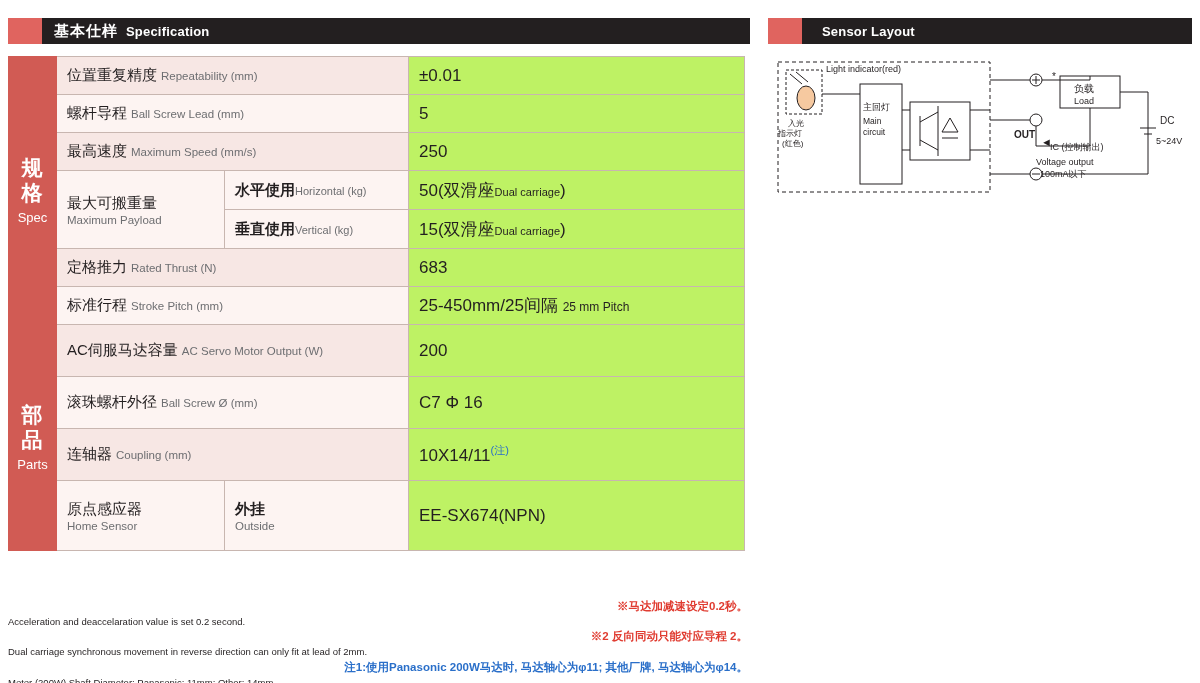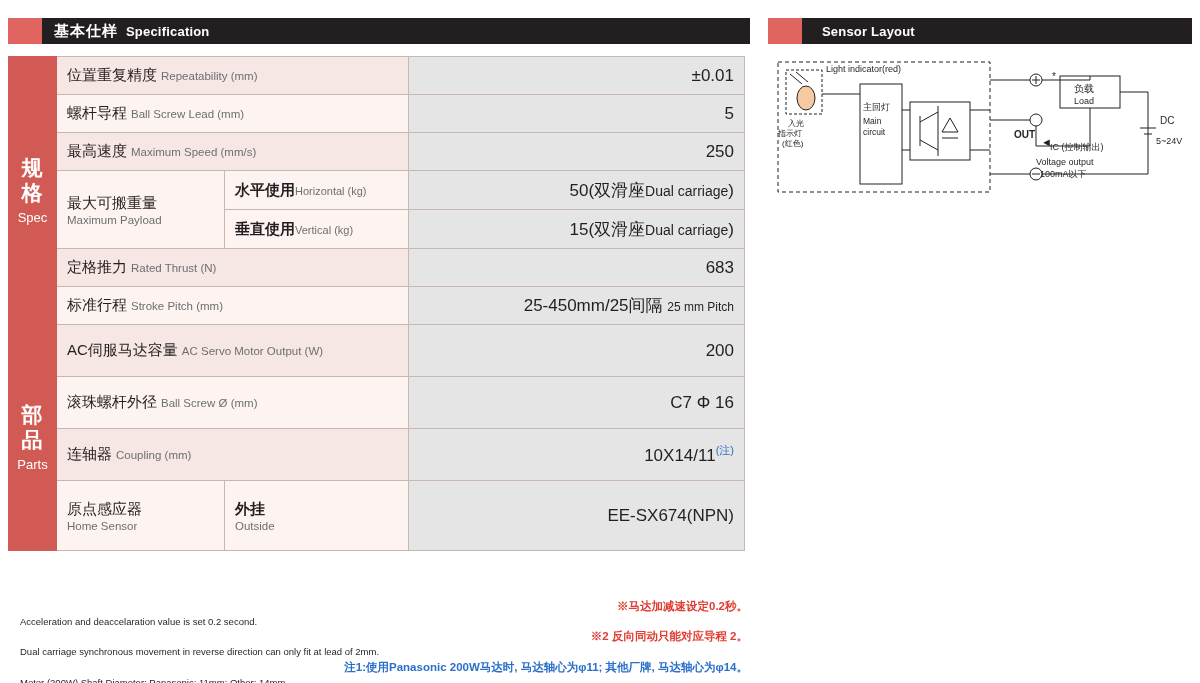--- a/index.html
+++ b/index.html
@@ -104,27 +104,27 @@
     margin-left: 4px;
   }
   .lbl-en-block {
     font-size: 11.5px;
     color: #6d6e71;
     font-weight: normal;
     display: block;
     margin-top: 1px;
   }
   .val {
-    text-align: right;
+    text-align: left;
     font-size: 17px;
-    background: #e5e5e5;
+    background: #bef264;
     margin-top: 32px;
   }
   .val .sub {
-    font-size: 14px;
+    font-size: 11px;
     color: #231f20;
   }
   .val .note-sup {
     font-size: 11px;
     color: #2a6fc9;
     vertical-align: super;
   }
   .val .small-en {
     font-size: 12px;
     color: #231f20;
@@ -143,21 +143,20 @@
     font-size: 11.5px;
     color: #e03c31;
     font-weight: bold;
     line-height: 1.45;
     text-align: right;
   }
   .note-en {
     font-size: 9.5px;
     color: #231f20;
     line-height: 1.45;
-    margin-left: 12px;
   }
   .note-cn.blue { color: #2a6fc9; }
 
   
   .diagram {
     position: absolute;
     left: 768px;
     top: 50px;
     width: 424px;
     height: 180px;

